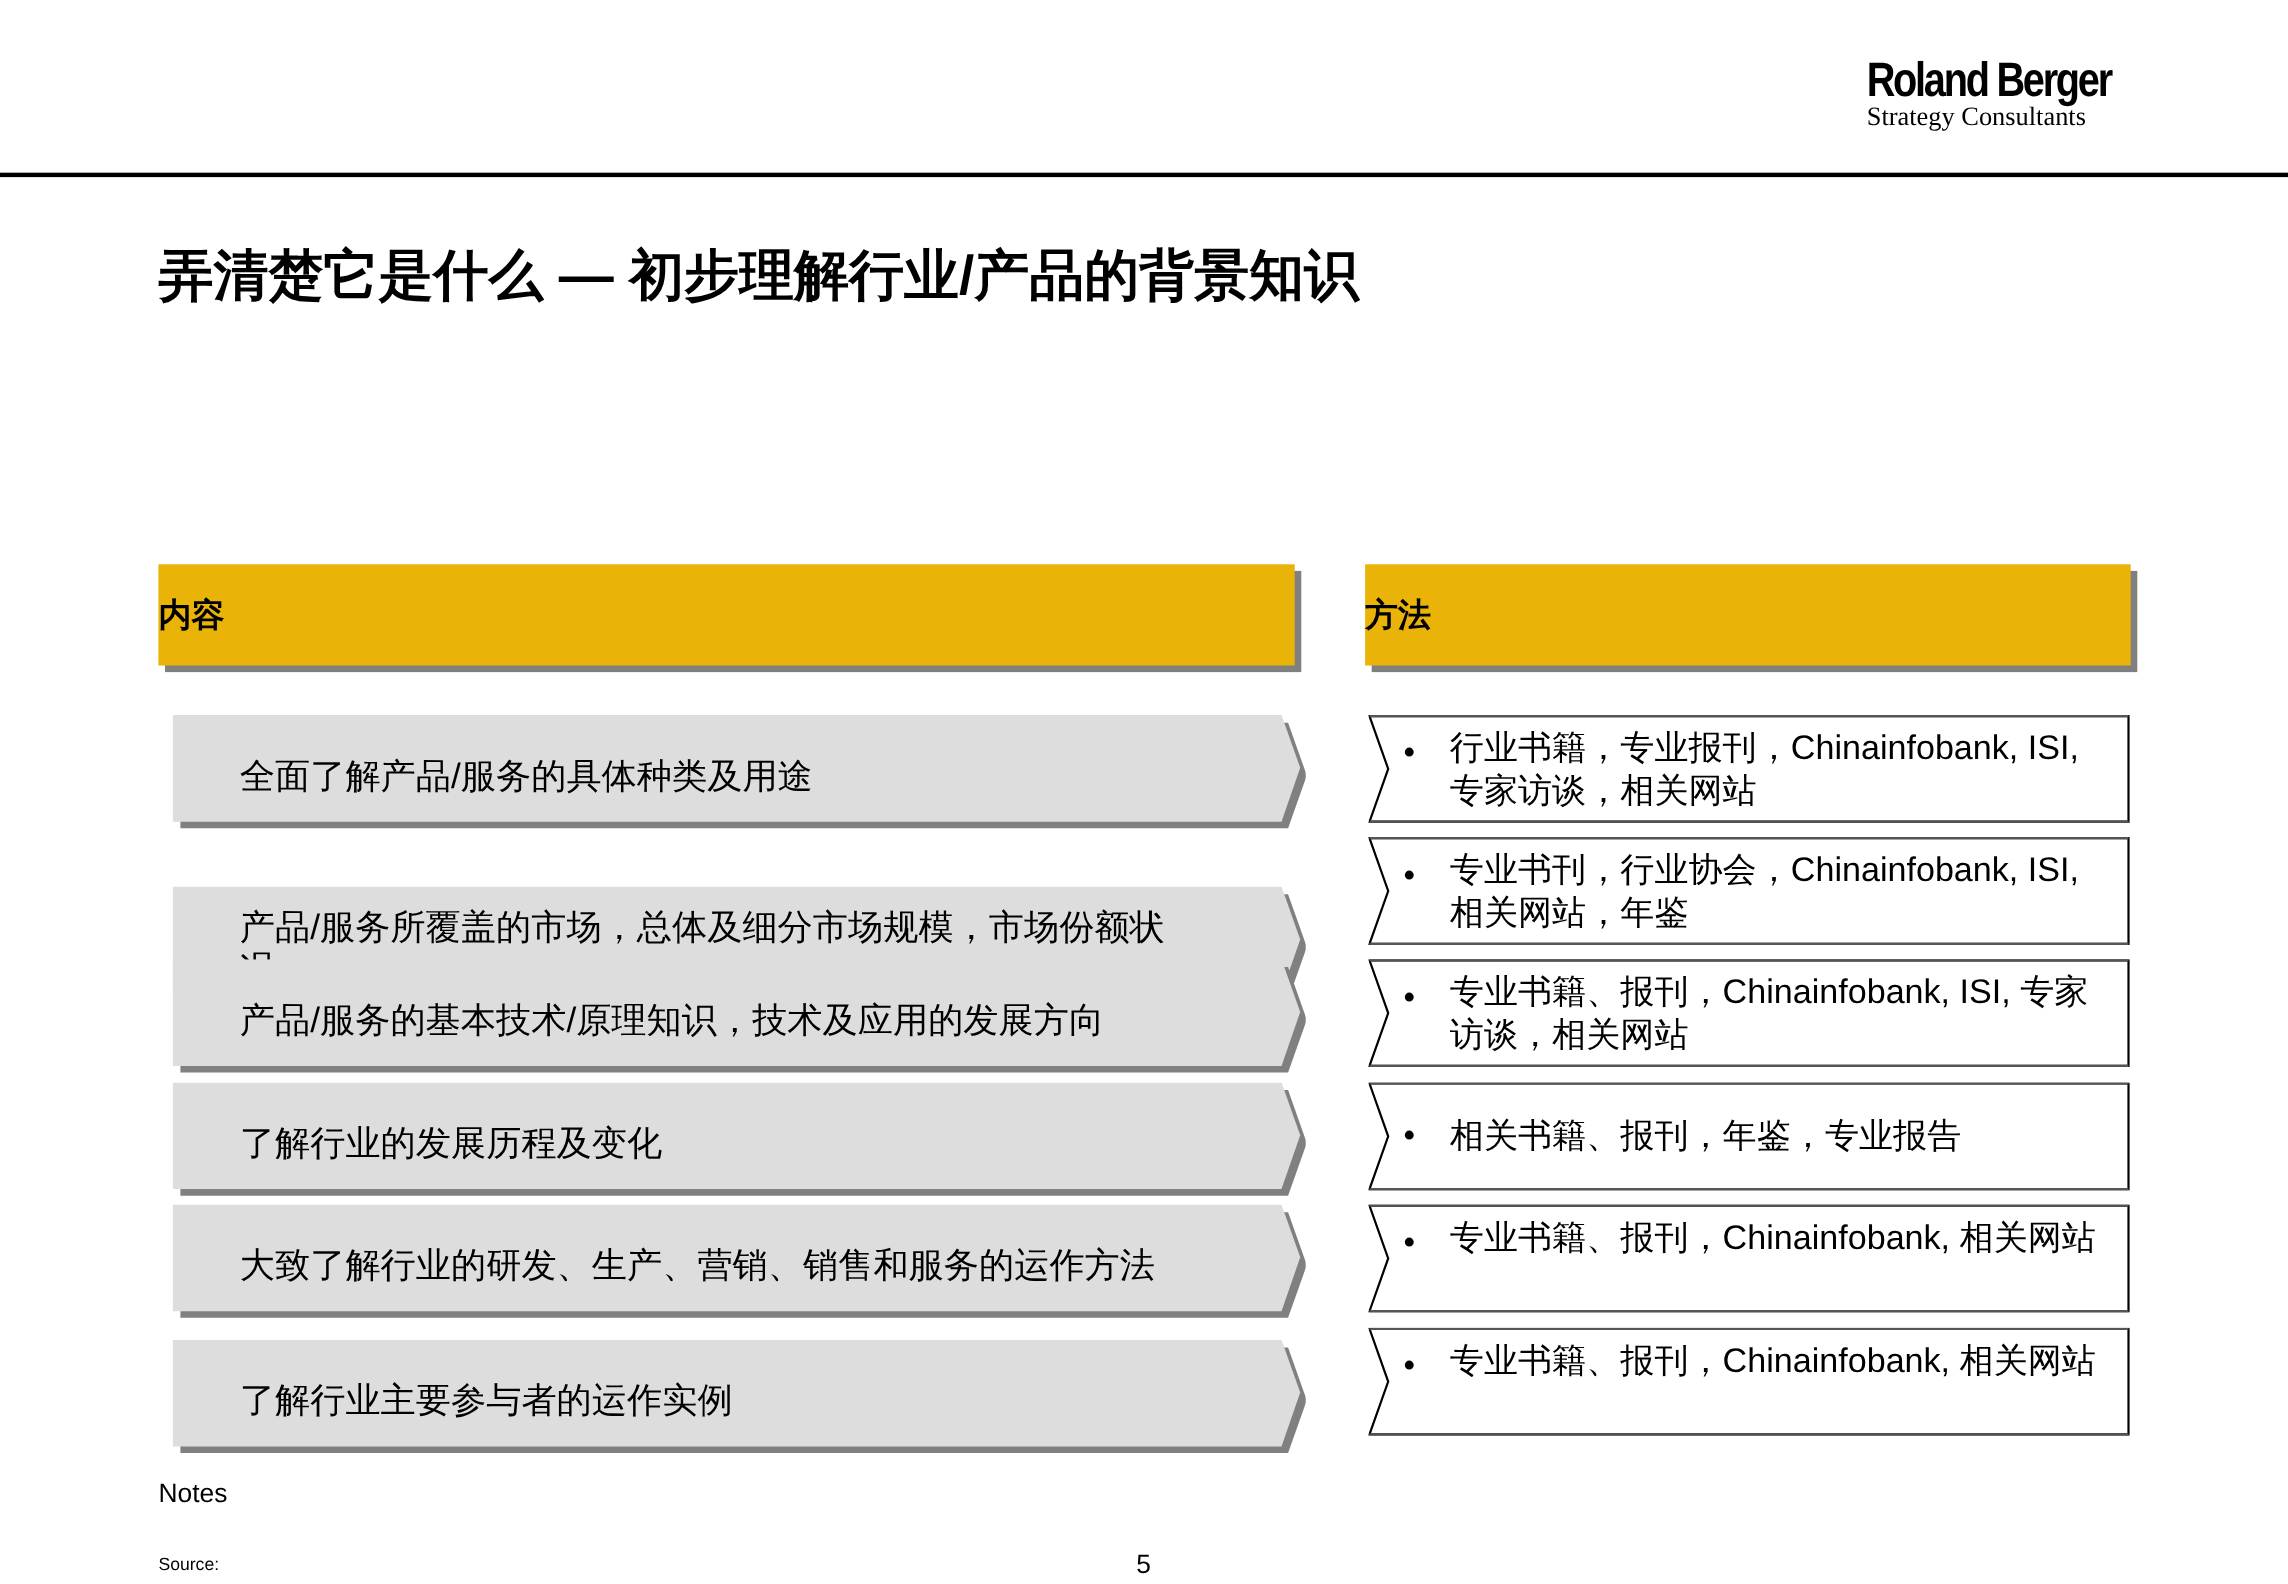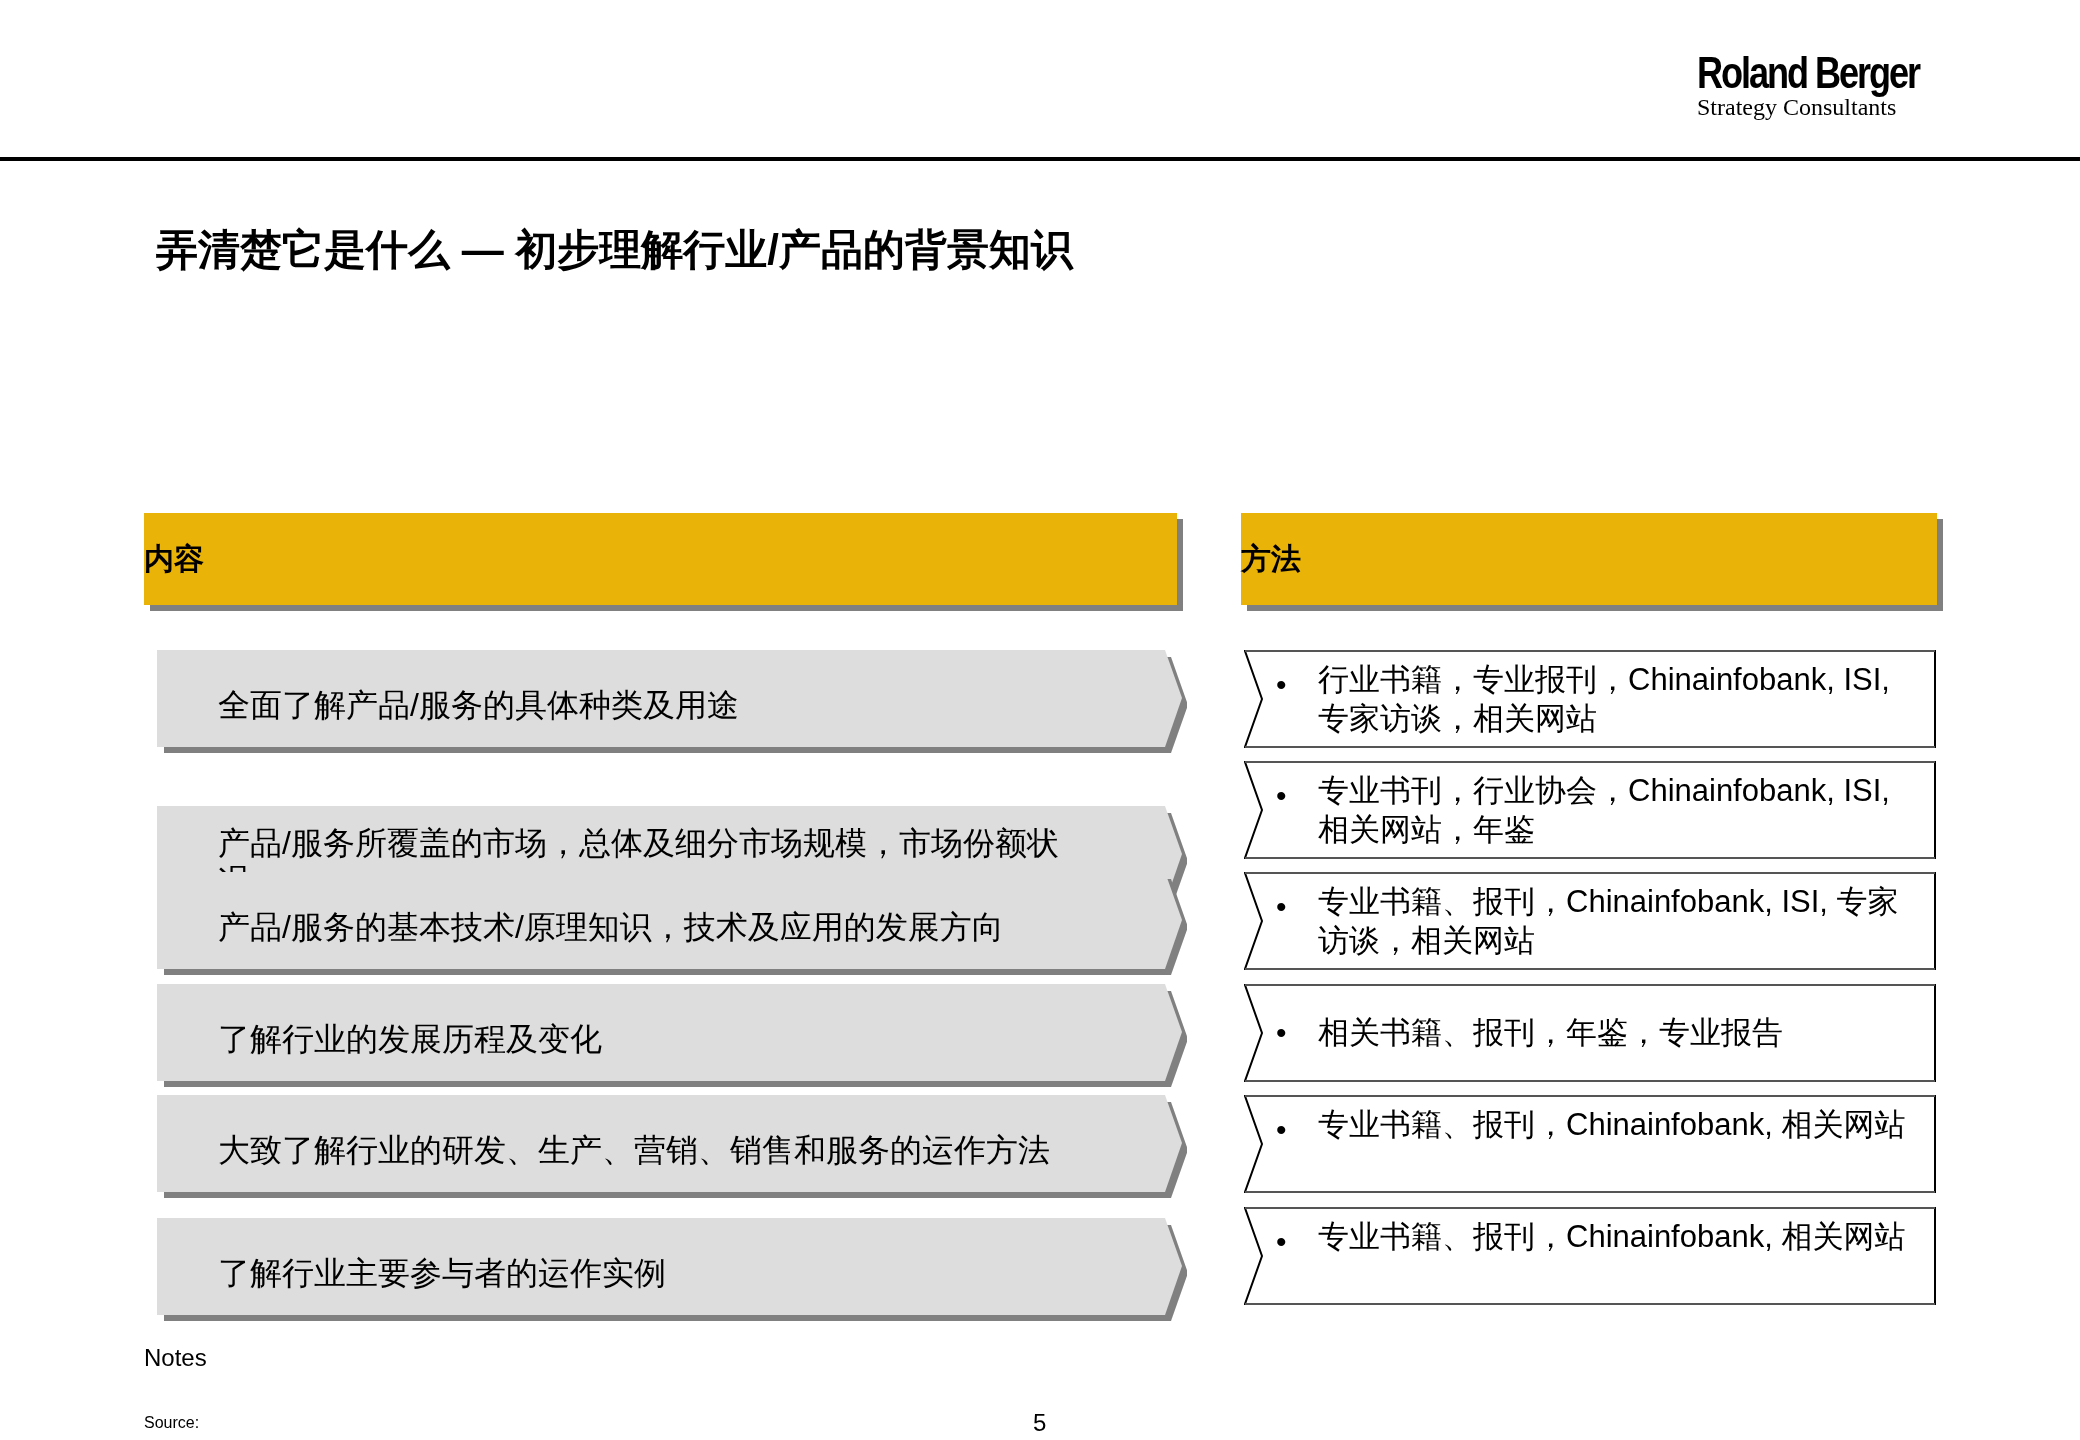--- a/index.html
+++ b/index.html
@@ -8,21 +8,21 @@
 
   .logo { position:absolute; left:1697px; top:50px; width:240px; }
   .logo-main { font-family:"Liberation Sans", sans-serif; font-weight:bold; font-size:44px;
                line-height:46px; letter-spacing:-2.5px; transform:scaleX(0.82); transform-origin:left top;
                white-space:nowrap; display:block; }
   .logo-sub { font-family:"Liberation Serif", "DejaVu Serif", serif; font-size:24px; line-height:26px;
               display:block; white-space:nowrap; margin-top:-2px; }
 
   .top-rule { position:absolute; left:0; top:157px; width:2080px; height:4px; background:#000; }
 
-  .title { position:absolute; left:156px; top:222px; font-size:42px; font-weight:bold;
+  .title { position:absolute; left:144px; top:222px; font-size:50px; font-weight:bold;
            line-height:56px; white-space:nowrap; }
 
   .col-header { position:absolute; height:92px; background:#eab308; box-shadow:6px 6px 0 #808080;
                 display:flex; align-items:center; justify-content:flex-start;
                 font-size:30px; font-weight:bold; }
   .col-header.left { left:144px; top:513px; width:1033px; }
   .col-header.right { left:1241px; top:513px; width:696px; }
 
   .row-left { position:absolute; left:157px; width:1026px; height:104px; }
   .row-left svg { position:absolute; left:0; top:0; }

